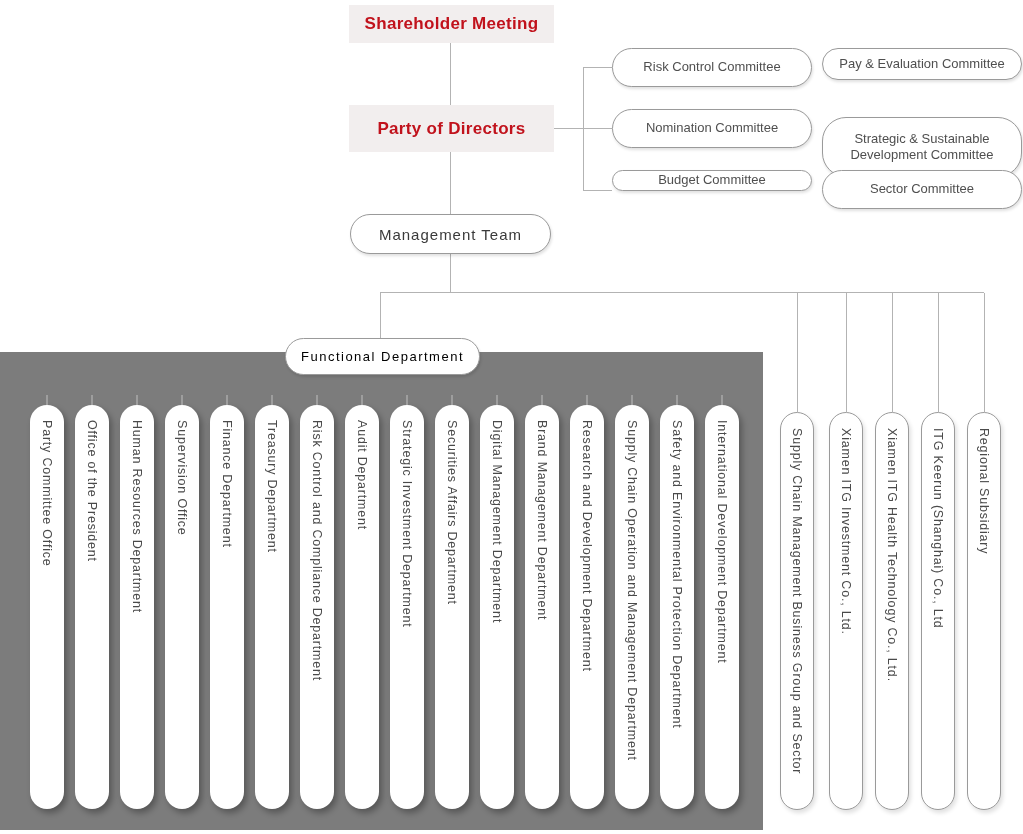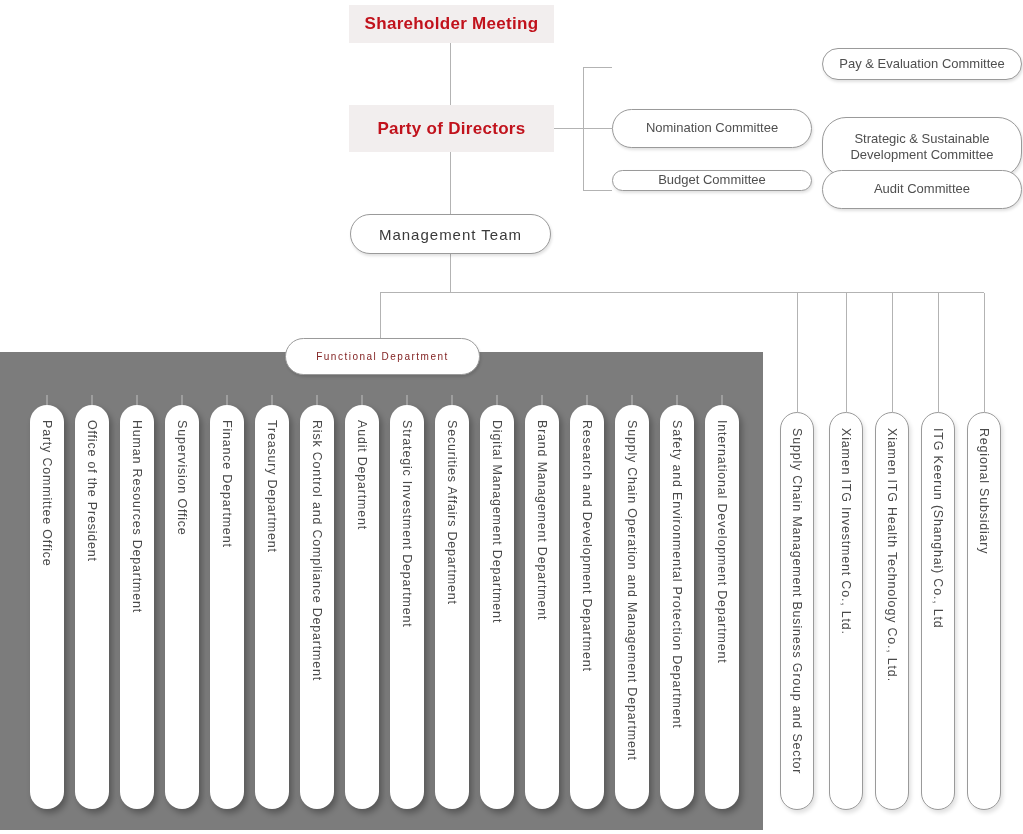--- a/index.html
+++ b/index.html
@@ -35,21 +35,21 @@
     width:200px;
     font-size:13px;color:#4f4f4f;line-height:1.25;
     padding:0 12px;
   }
   .mgmt{
     left:350px;top:214px;width:201px;height:40px;
     font-size:15px;color:#3a3a3a;letter-spacing:1px;justify-content:center;
   }
   .functional{
     left:285px;top:338px;width:195px;height:37px;
-    font-size:10px;color:#7f1d1d;letter-spacing:1.5px;
+    font-size:13px;color:#000000;letter-spacing:1.5px;
     z-index:6;
   }
   .gray-panel{
     position:absolute;
     left:0;top:352px;width:763px;height:478px;
     background:#7c7c7c;
     z-index:2;
   }
   .vpill{
     position:absolute;
@@ -108,34 +108,37 @@
   <div class="hline" style="left:583px;top:67px;width:29px"></div>
   <div class="hline" style="left:583px;top:190px;width:29px"></div>
 
   <div class="hl-box" style="left:349px;top:5px;height:38px">
     <span>Shareholder Meeting</span>
   </div>
   <div class="hl-box" style="left:349px;top:105px;height:47px">
     <span>Party of Directors</span>
   </div>
 
+  <div class="round-box committee" style="left:612px;top:48px;height:39px">
+    <span>Risk Control Committee</span>
+  </div>
   <div class="round-box committee" style="left:822px;top:48px;height:32px">
     <span>Pay &amp; Evaluation Committee</span>
   </div>
   <div class="round-box committee" style="left:612px;top:109px;height:39px">
     <span>Nomination Committee</span>
   </div>
   <div class="round-box committee" style="left:822px;top:117px;height:60px">
     <span>Strategic &amp; Sustainable Development Committee</span>
   </div>
   <div class="round-box committee" style="left:612px;top:170px;height:21px">
     <span>Budget Committee</span>
   </div>
   <div class="round-box committee" style="left:822px;top:170px;height:39px">
-    <span>Audit Committee</span>
+    <span>Sector Committee</span>
   </div>
 
   <div class="round-box mgmt">
     <span>Management Team</span>
   </div>
 
   <div class="gray-panel"></div>
 
   <div class="round-box functional">
     <span>Functional Department</span>

